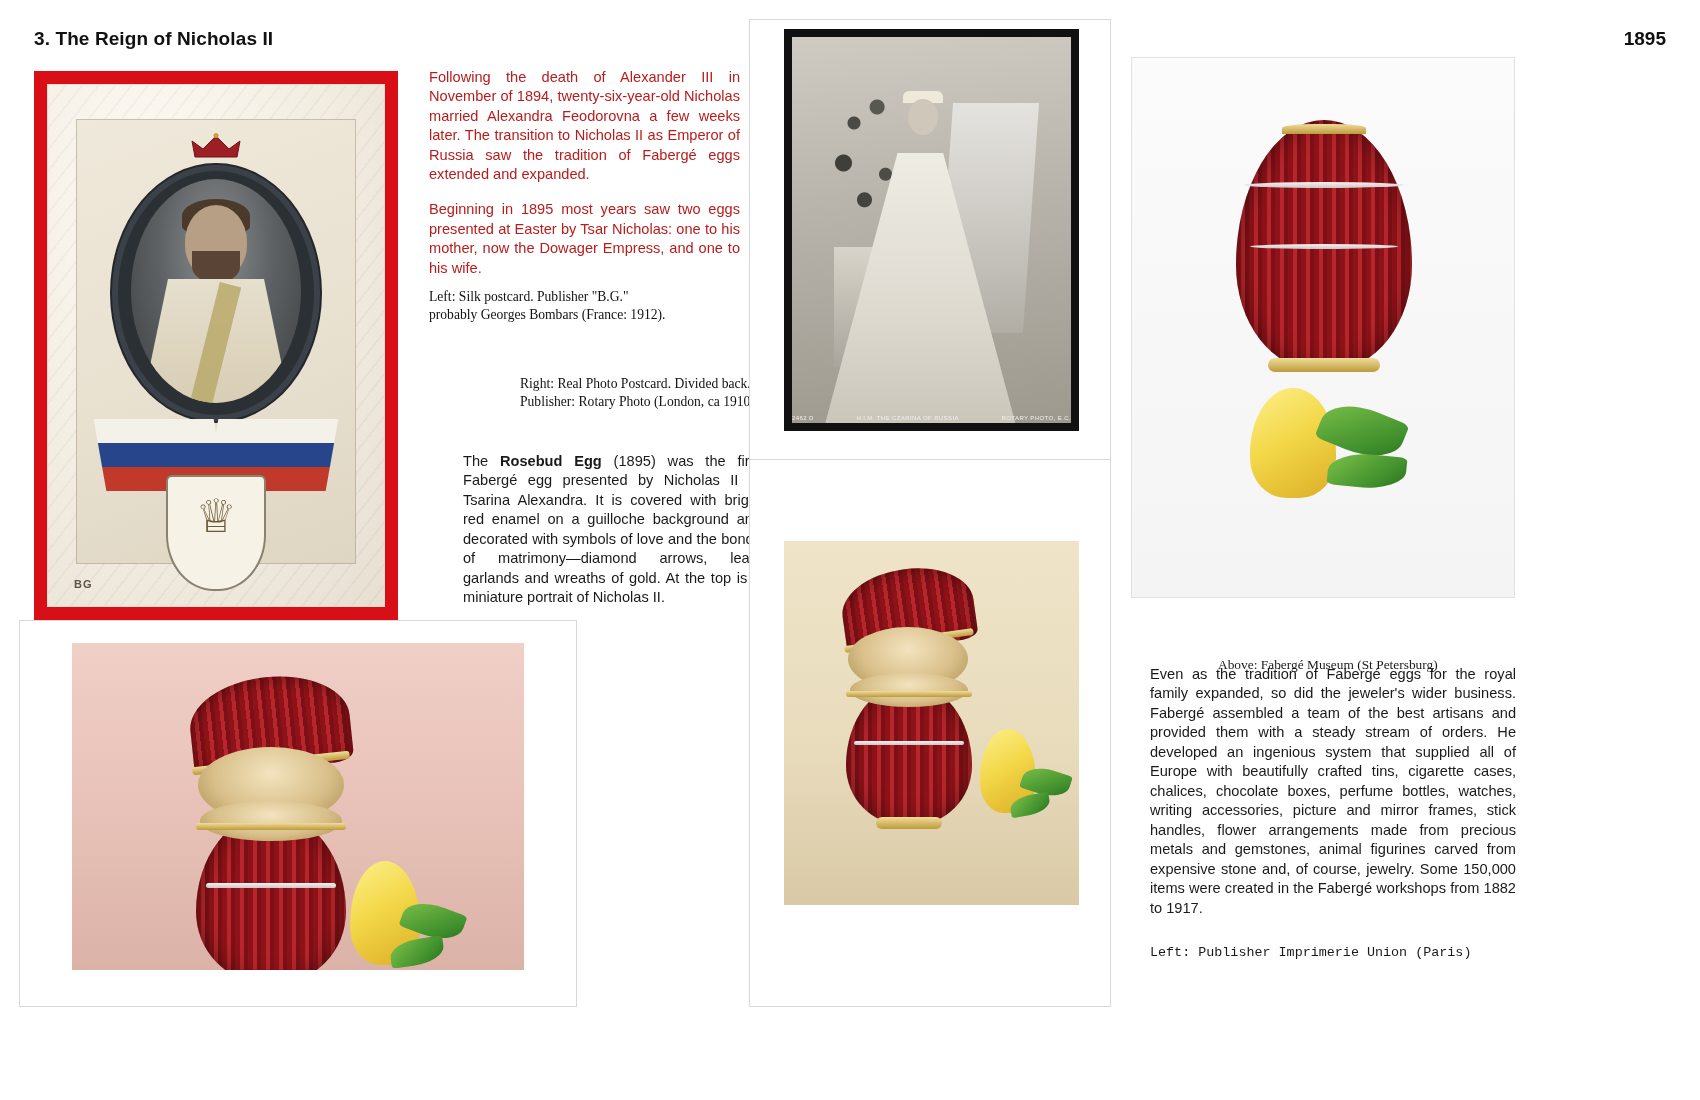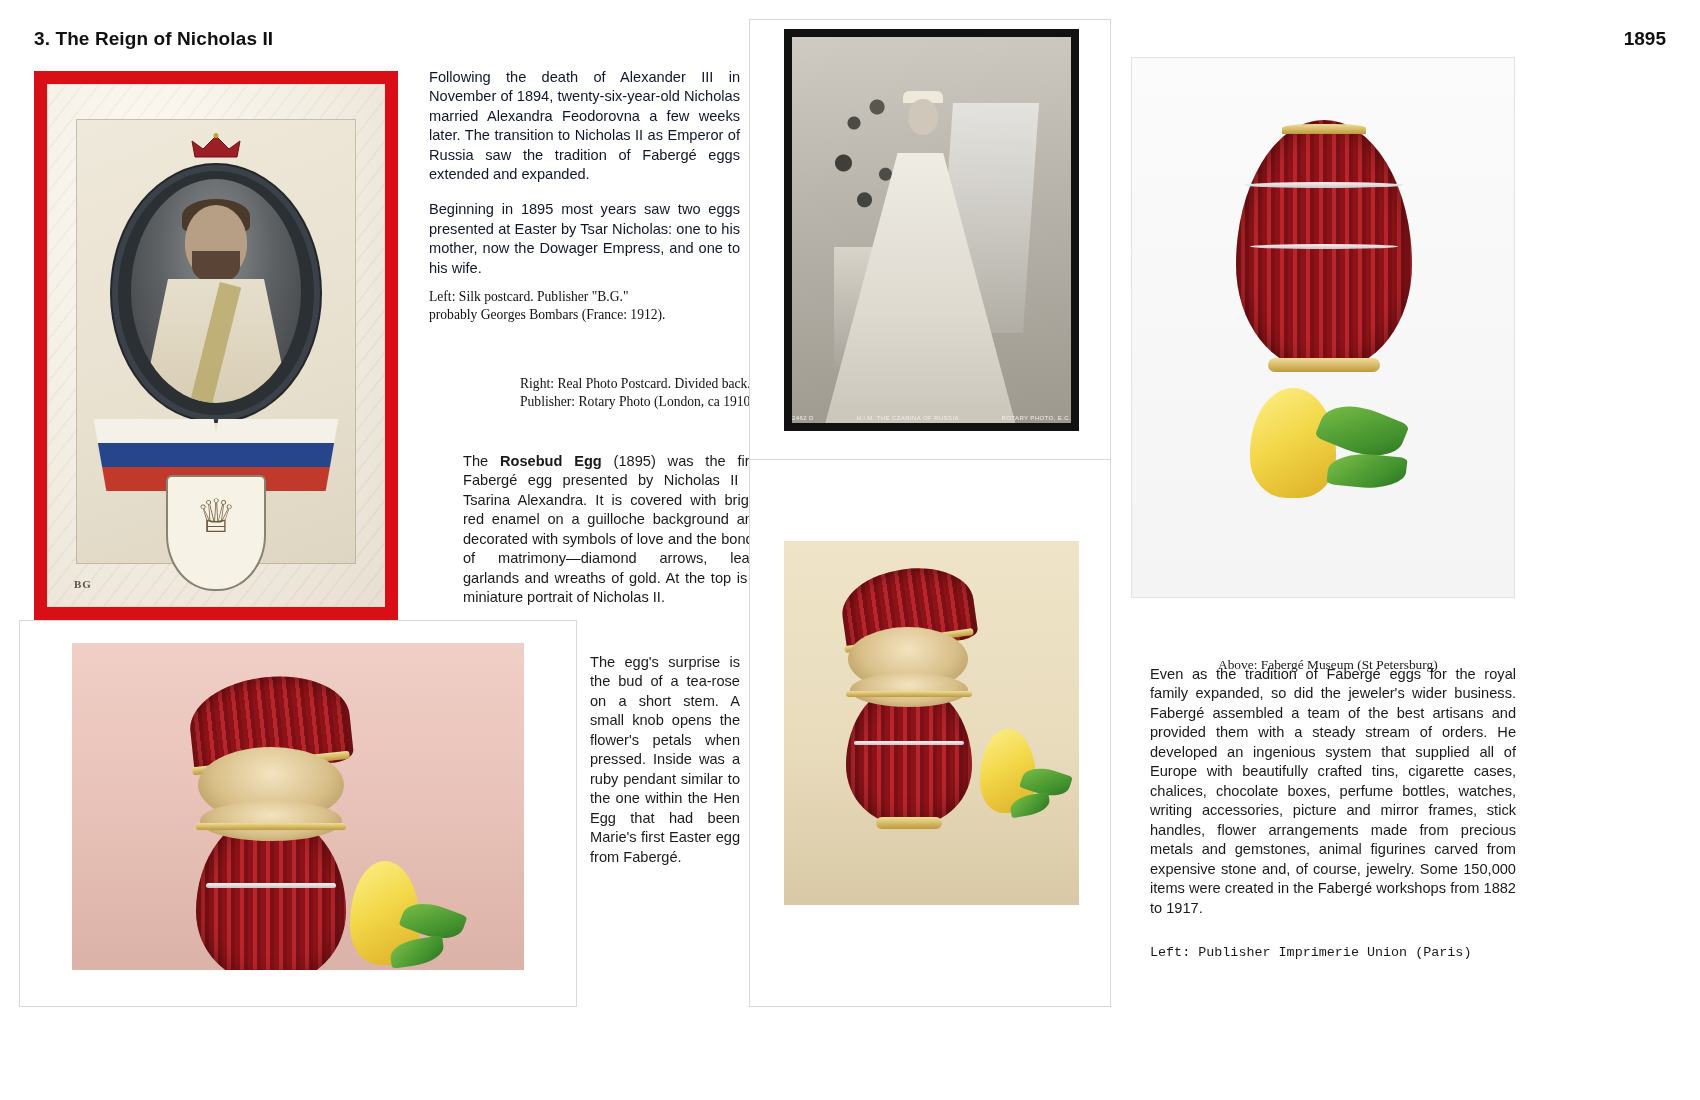--- a/index.html
+++ b/index.html
@@ -201,35 +201,34 @@
     color: #6d5a3a;
   }
   .bg-mark {
     position: absolute;
     left: 26px;
     bottom: 16px;
     font-size: 11px;
     color: #5a5346;
     font-weight: 700;
     letter-spacing: 1px;
-    font-family: Liberation Serif, serif;
   }
   
   .txtcol {
     position: absolute;
     left: 429px;
     top: 68px;
     width: 311px;
   }
   .p-just {
     text-align: justify;
     font-size: 14.6px;
     line-height: 1.33;
     margin: 0 0 16px 0;
-    color: #0f172a;
+    color: #b91c1c;
   }
   .cap-serif {
     font-family: "Liberation Serif", serif;
     font-size: 13.6px;
     line-height: 1.35;
     color: #111;
   }
   .cap-left {
     position: absolute;
     left: 429px;
@@ -538,21 +537,20 @@
 
   <div class="cap-right cap-serif">
     <div>Right:  Real Photo Postcard. Divided back.</div>
     <div>Publisher: Rotary Photo (London, ca 1910).</div>
   </div>
 
   <div class="rosebud-block">
     <span>The </span><b>Rosebud Egg</b><span> (1895) was the first Fabergé egg presented by Nicholas II to Tsarina Alexandra. It is covered with bright red enamel on a guilloche background and decorated with symbols of love and the bonds of matrimony—diamond arrows, leafy garlands and wreaths of gold.  At the top is a miniature portrait of Nicholas II.</span>
   </div>
 
-  <div class="surprise-block">The egg's surprise is the bud of a tea-rose on a short stem.  A small knob opens the flower's petals when pressed. Inside was a ruby pendant similar to the one within the Hen Egg that had been Marie's first Easter egg from Fabergé.</div>
 
 
   <div class="frame tsarina-frame">
     <div class="tsarina-mat">
       <div class="tsarina-photo">
         <div class="ts-flowers"></div>
         <div class="ts-vase"></div>
         <div class="ts-veil"></div>
         <div class="ts-dress"></div>
         <div class="ts-tiara"></div>

